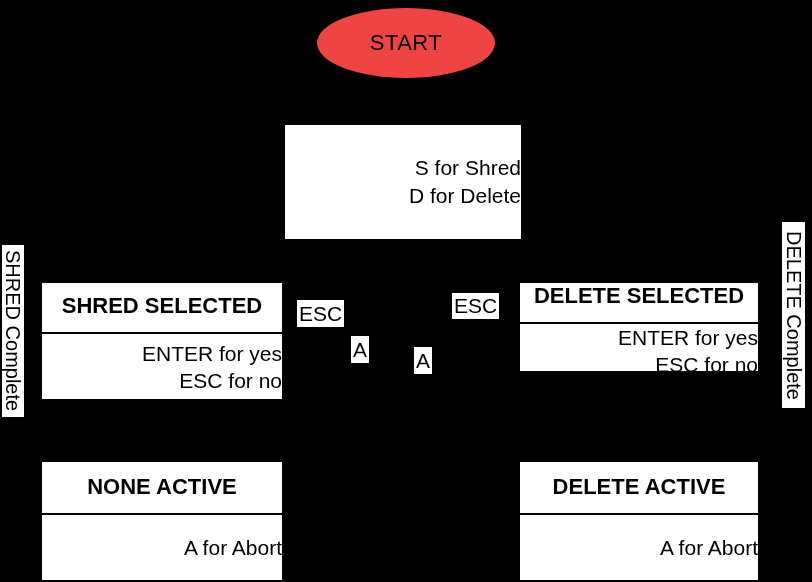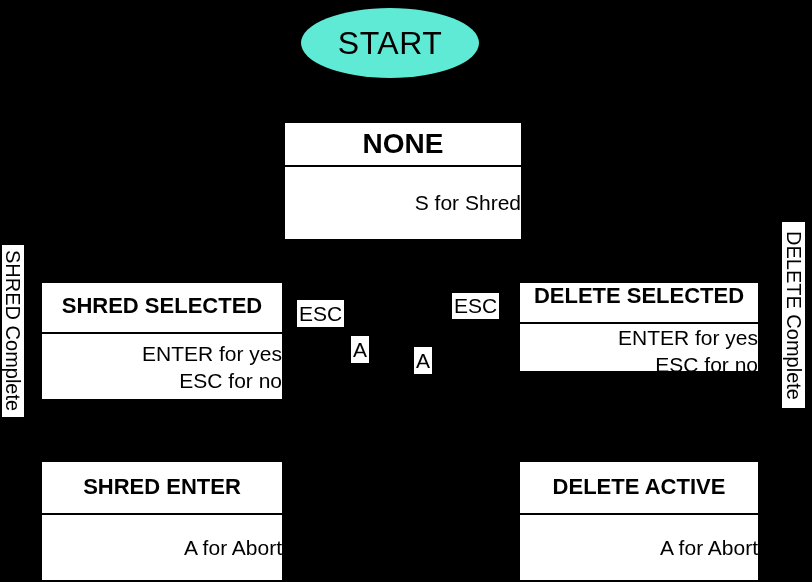--- a/index.html
+++ b/index.html
@@ -9,26 +9,26 @@
     height: 582px;
     background: #000000;
     font-family: "Liberation Sans", sans-serif;
     color: #000000;
     overflow: hidden;
   }
 
   
   .start-node {
     position: absolute;
-    left: 301px; top: 8px;
+    left: 317px; top: 8px;
     width: 178px; height: 70px;
-    background: #5eead4;
+    background: #ef4444;
     border-radius: 50%;
     display: flex; align-items: center; justify-content: center;
-    font-size: 32px;
+    font-size: 22px;
     letter-spacing: 0.5px;
   }
 
   
   .node {
     position: absolute;
     background: #ffffff;
     display: flex;
     flex-direction: column;
     box-sizing: border-box;
@@ -97,24 +97,24 @@
 </head>
 <body>
 
 <div class="canvas">
 
   <div class="start-node">
     <span>START</span>
   </div>
 
   <div class="node" id="node-none">
-    <div class="node-title">NONE</div>
     <div class="node-sep"></div>
     <div class="node-body">
       <div>S for Shred</div>
+      <div>D for Delete</div>
     </div>
   </div>
 
   <div class="node selected" id="node-shred-selected">
     <div class="node-title">SHRED SELECTED</div>
     <div class="node-sep"></div>
     <div class="node-body">
       <div>ENTER for yes</div>
       <div>ESC for no</div>
     </div>
@@ -123,21 +123,21 @@
   <div class="node selected" id="node-delete-selected">
     <div class="node-title">DELETE SELECTED</div>
     <div class="node-sep"></div>
     <div class="node-body">
       <div>ENTER for yes</div>
       <div>ESC for no</div>
     </div>
   </div>
 
   <div class="node active" id="node-shred-active">
-    <div class="node-title">SHRED ENTER</div>
+    <div class="node-title">NONE ACTIVE</div>
     <div class="node-sep"></div>
     <div class="node-body">
       <div>A for Abort</div>
     </div>
   </div>
 
   <div class="node active" id="node-delete-active">
     <div class="node-title">DELETE ACTIVE</div>
     <div class="node-sep"></div>
     <div class="node-body">

